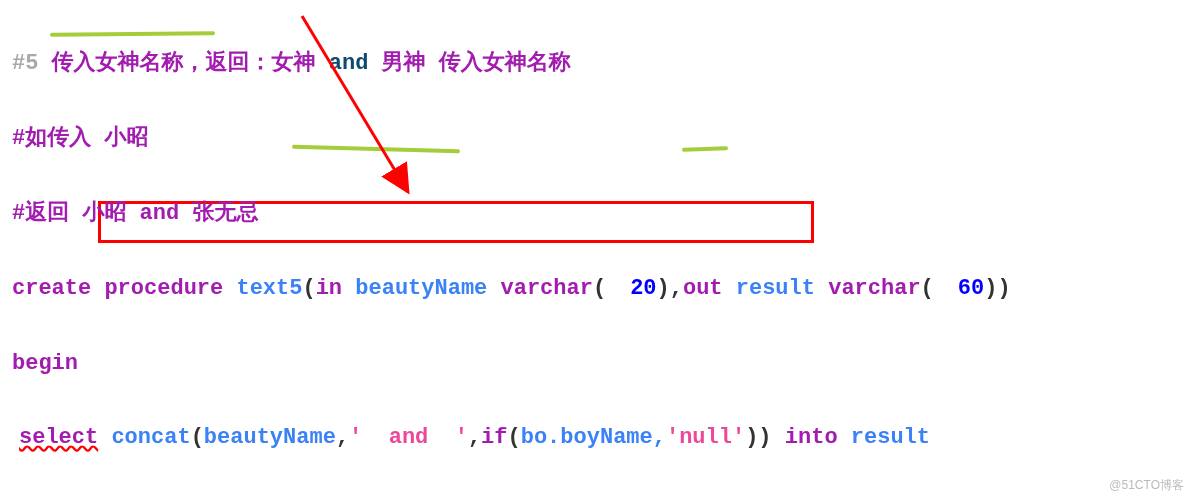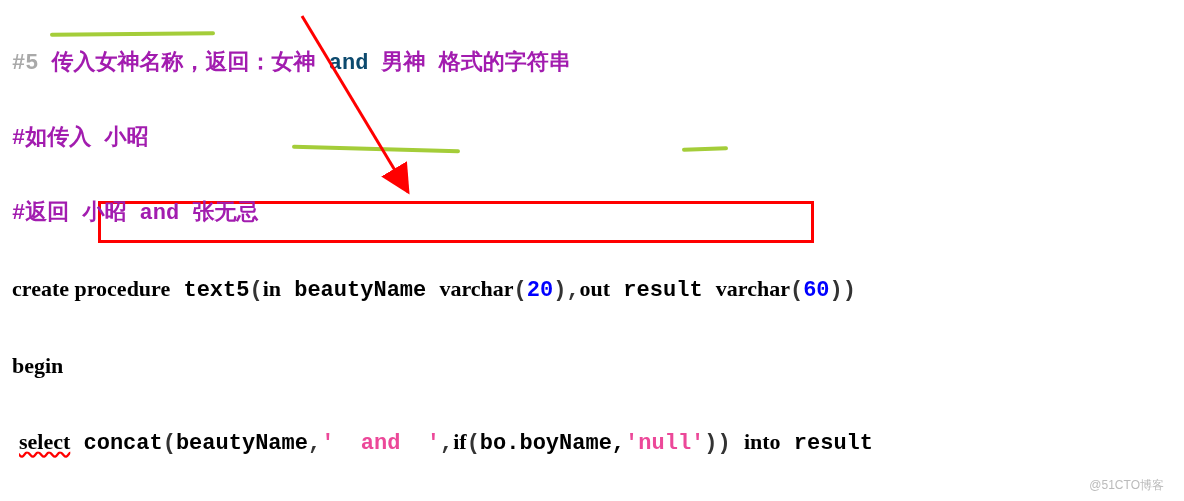--- a/index.html
+++ b/index.html
@@ -9,32 +9,32 @@
       font-size: 22px;
       font-weight: bold;
       line-height: 1.7;
       background: #ffffff;
       position: relative;
       width: 1184px;
       height: 501px;
       box-sizing: border-box;
     }
     .line { white-space: pre; position: relative; z-index: 2; }
-    .kw { color: #000000; font-family: Liberation Serif, serif; }
+    .kw { color: #a21caf; }
     .comment-hash { color: #a9a9a9; }
     .comment-text { color: #a21caf; text-align: right; }
     .andword { color: #0c4a6e; }
-    .num { color: #0000ff; }
+    .num { color: #0000ff; margin-left: 24px; }
     .str { color: #ec4899; }
     .paren { color: #333333; }
-    .ident { color: #000000; }
+    .ident { color: #3b82f6; }
     .wavy { text-decoration: underline wavy red; text-decoration-skip-ink: none; margin-left: 7px; }
     .watermark {
       position: absolute;
-      right: 20px;
+      right: 0;
       bottom: 6px;
       font-size: 12px;
       color: #bbbbbb;
       font-weight: normal;
       font-family: sans-serif;
       z-index: 5;
     }
     .redbox {
       position: absolute;
       border: 3px solid #ff0000;
@@ -49,21 +49,21 @@
       z-index: 3;
       pointer-events: none;
       transform: rotate(-0.5deg);
     }
     svg.arrow { position: absolute; z-index: 4; pointer-events: none; overflow: visible; }
   </style>
 </head>
 <body>
 
 <div class="line">
-<span class="comment-hash">#5</span><span class="comment-text"> 传入女神名称，返回：女神 </span><span class="andword">and</span><span class="comment-text"> 男神 格式的字符串</span>
+<span class="comment-hash">#5</span><span class="comment-text"> 传入女神名称，返回：女神 </span><span class="andword">and</span><span class="comment-text"> 男神 传入女神名称</span>
 </div>
 
 <div class="line">
 <span class="comment-text">#如传入 小昭</span>
 </div>
 
 <div class="line">
 <span class="comment-text">#返回 小昭 and 张无忌</span>
 </div>
 

